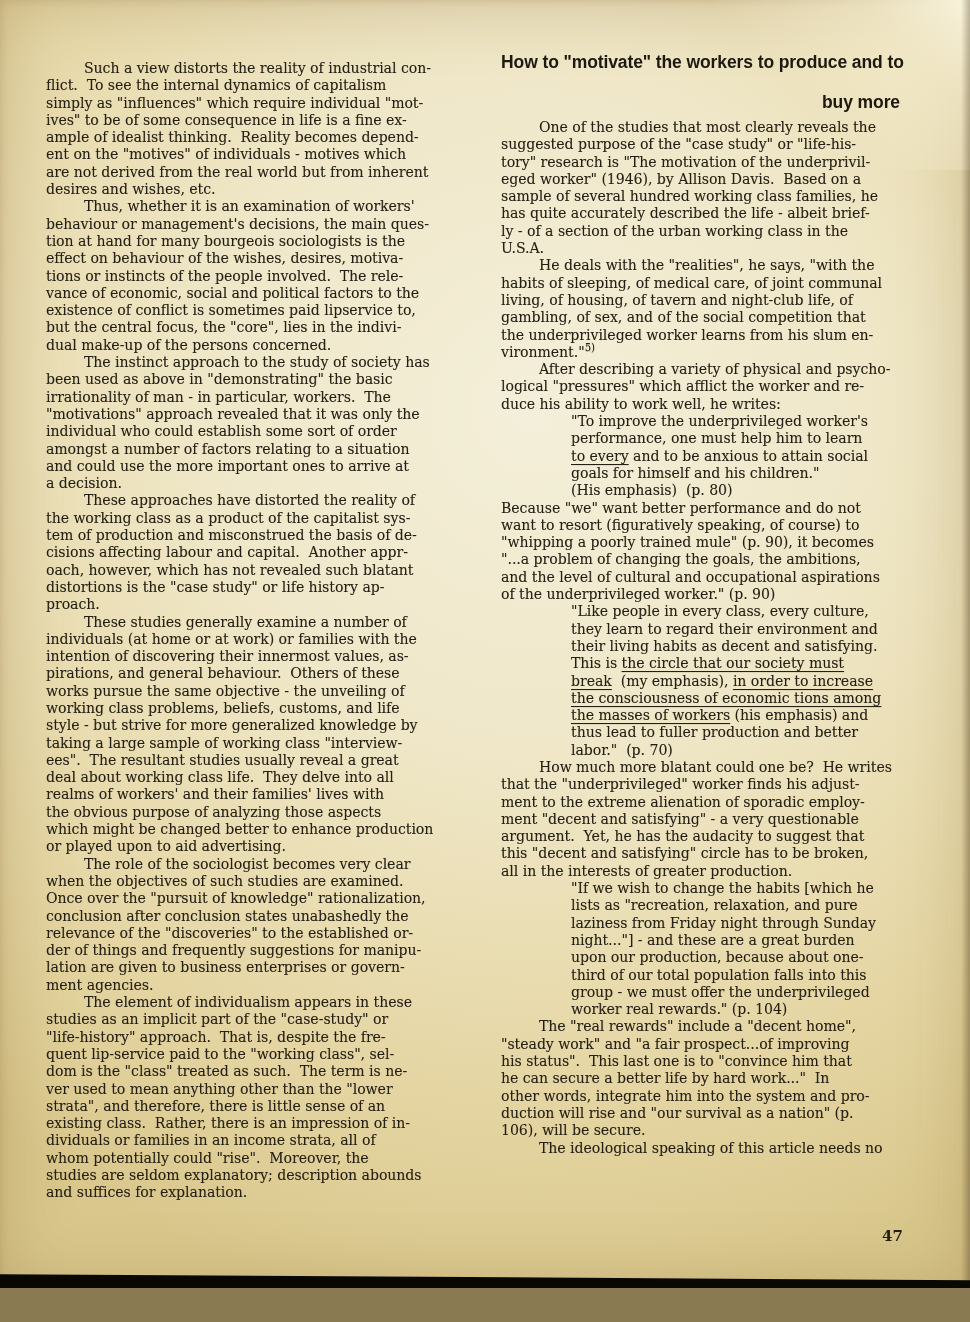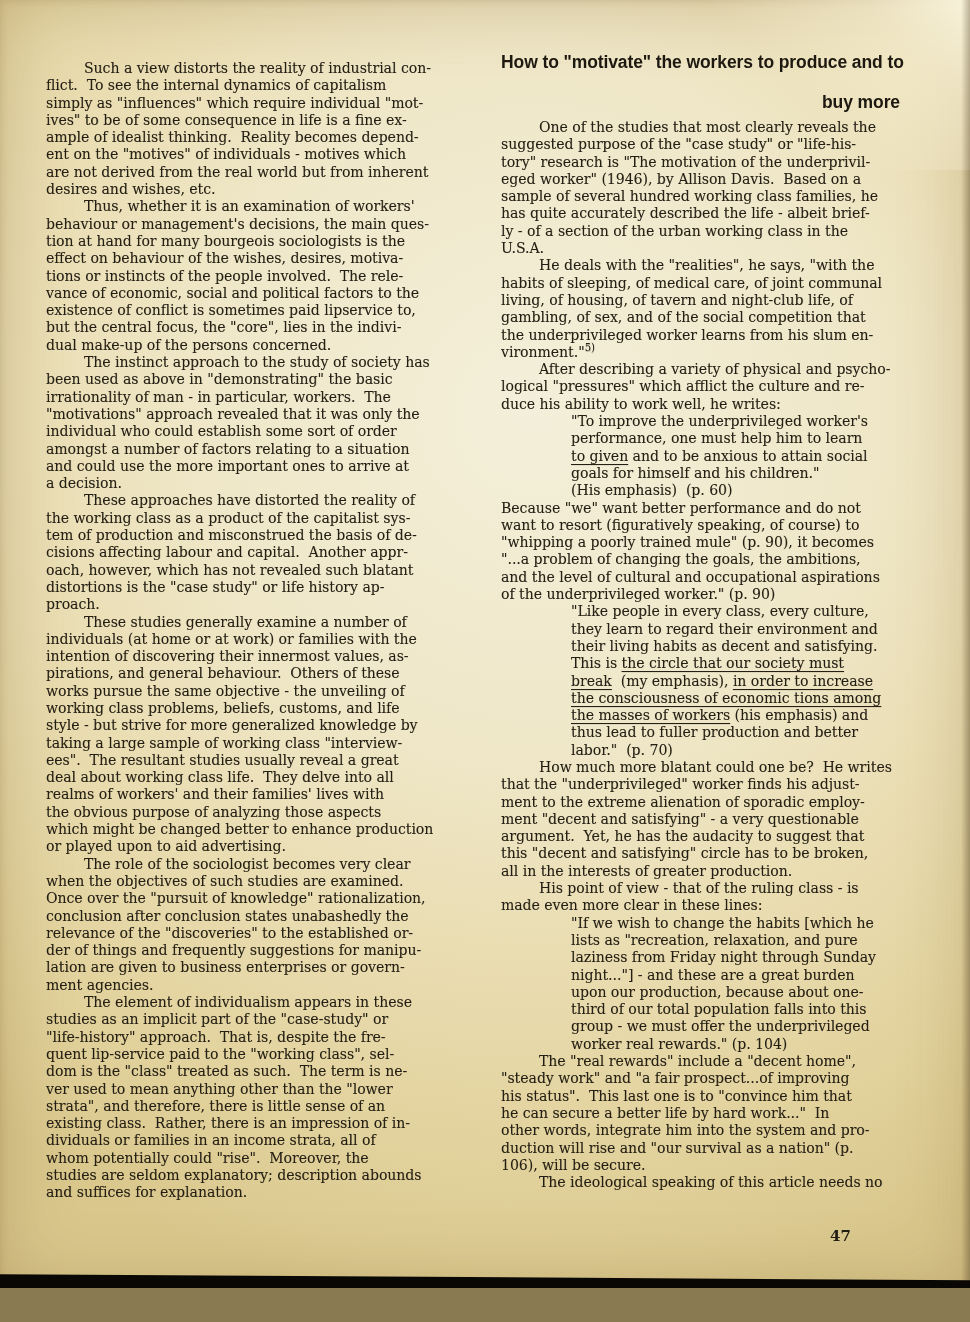--- a/index.html
+++ b/index.html
@@ -44,21 +44,21 @@
   .sup { vertical-align:super; font-size:0.72em; line-height:0; }
   .heading {
     margin:0 0 6px 0;
     font:bold 17.5px/21px "Liberation Sans", sans-serif;
     letter-spacing:-0.1px;
     color:#1d1810;
   }
   .heading .hl1 { display:block; }
   .heading .hl2 { display:block; text-align:right; padding-right:25px;margin-top:19px; }
   .page-number {
-    position:absolute; left:830px; top:1227px;
+    position:absolute; left:882px; top:1227px;
     font:bold 15px/18px "DejaVu Serif", serif;
     color:#241f14;
   }
 </style>
 </head>
 <body>
 
 <div class="page">
 
   <div class="crease"></div>
@@ -146,27 +146,27 @@
 has quite accurately described the life - albeit brief-
 ly - of a section of the urban working class in the
 U.S.A.</p>
     <p class="para indent"><span>He deals with the "realities", he says, "with the
 habits of sleeping, of medical care, of joint communal
 living, of housing, of tavern and night-club life, of
 gambling, of sex, and of the social competition that
 the underprivileged worker learns from his slum en-
 vironment."</span><span class="sup">5)</span></p>
     <p class="para indent">After describing a variety of physical and psycho-
-logical "pressures" which afflict the culture and re-
+logical "pressures" which afflict the worker and re-
 duce his ability to work well, he writes:</p>
     <div class="para quote"><span>"To improve the underprivileged worker's
 performance, one must help him to learn
-</span><span class="u">to given</span><span> and to be anxious to attain social
+</span><span class="u">to every</span><span> and to be anxious to attain social
 goals for himself and his children."
-(His emphasis)  (p. 60)</span></div>
+(His emphasis)  (p. 80)</span></div>
     <p class="para">Because "we" want better performance and do not
 want to resort (figuratively speaking, of course) to
 "whipping a poorly trained mule" (p. 90), it becomes
 "...a problem of changing the goals, the ambitions,
 and the level of cultural and occupational aspirations
 of the underprivileged worker." (p. 90)</p>
     <div class="para quote"><span>"Like people in every class, every culture,
 they learn to regard their environment and
 their living habits as decent and satisfying.
 This is </span><span class="u">the circle that our society must
@@ -175,22 +175,20 @@
 the masses of workers</span><span> (his emphasis) and
 thus lead to fuller production and better
 labor."  (p. 70)</span></div>
     <p class="para indent">How much more blatant could one be?  He writes
 that the "underprivileged" worker finds his adjust-
 ment to the extreme alienation of sporadic employ-
 ment "decent and satisfying" - a very questionable
 argument.  Yet, he has the audacity to suggest that
 this "decent and satisfying" circle has to be broken,
 all in the interests of greater production.</p>
-    <p class="para indent">His point of view - that of the ruling class - is
-made even more clear in these lines:</p>
     <div class="para quote">"If we wish to change the habits [which he
 lists as "recreation, relaxation, and pure
 laziness from Friday night through Sunday
 night..."] - and these are a great burden
 upon our production, because about one-
 third of our total population falls into this
 group - we must offer the underprivileged
 worker real rewards." (p. 104)</div>
     <p class="para indent">The "real rewards" include a "decent home",
 "steady work" and "a fair prospect...of improving

